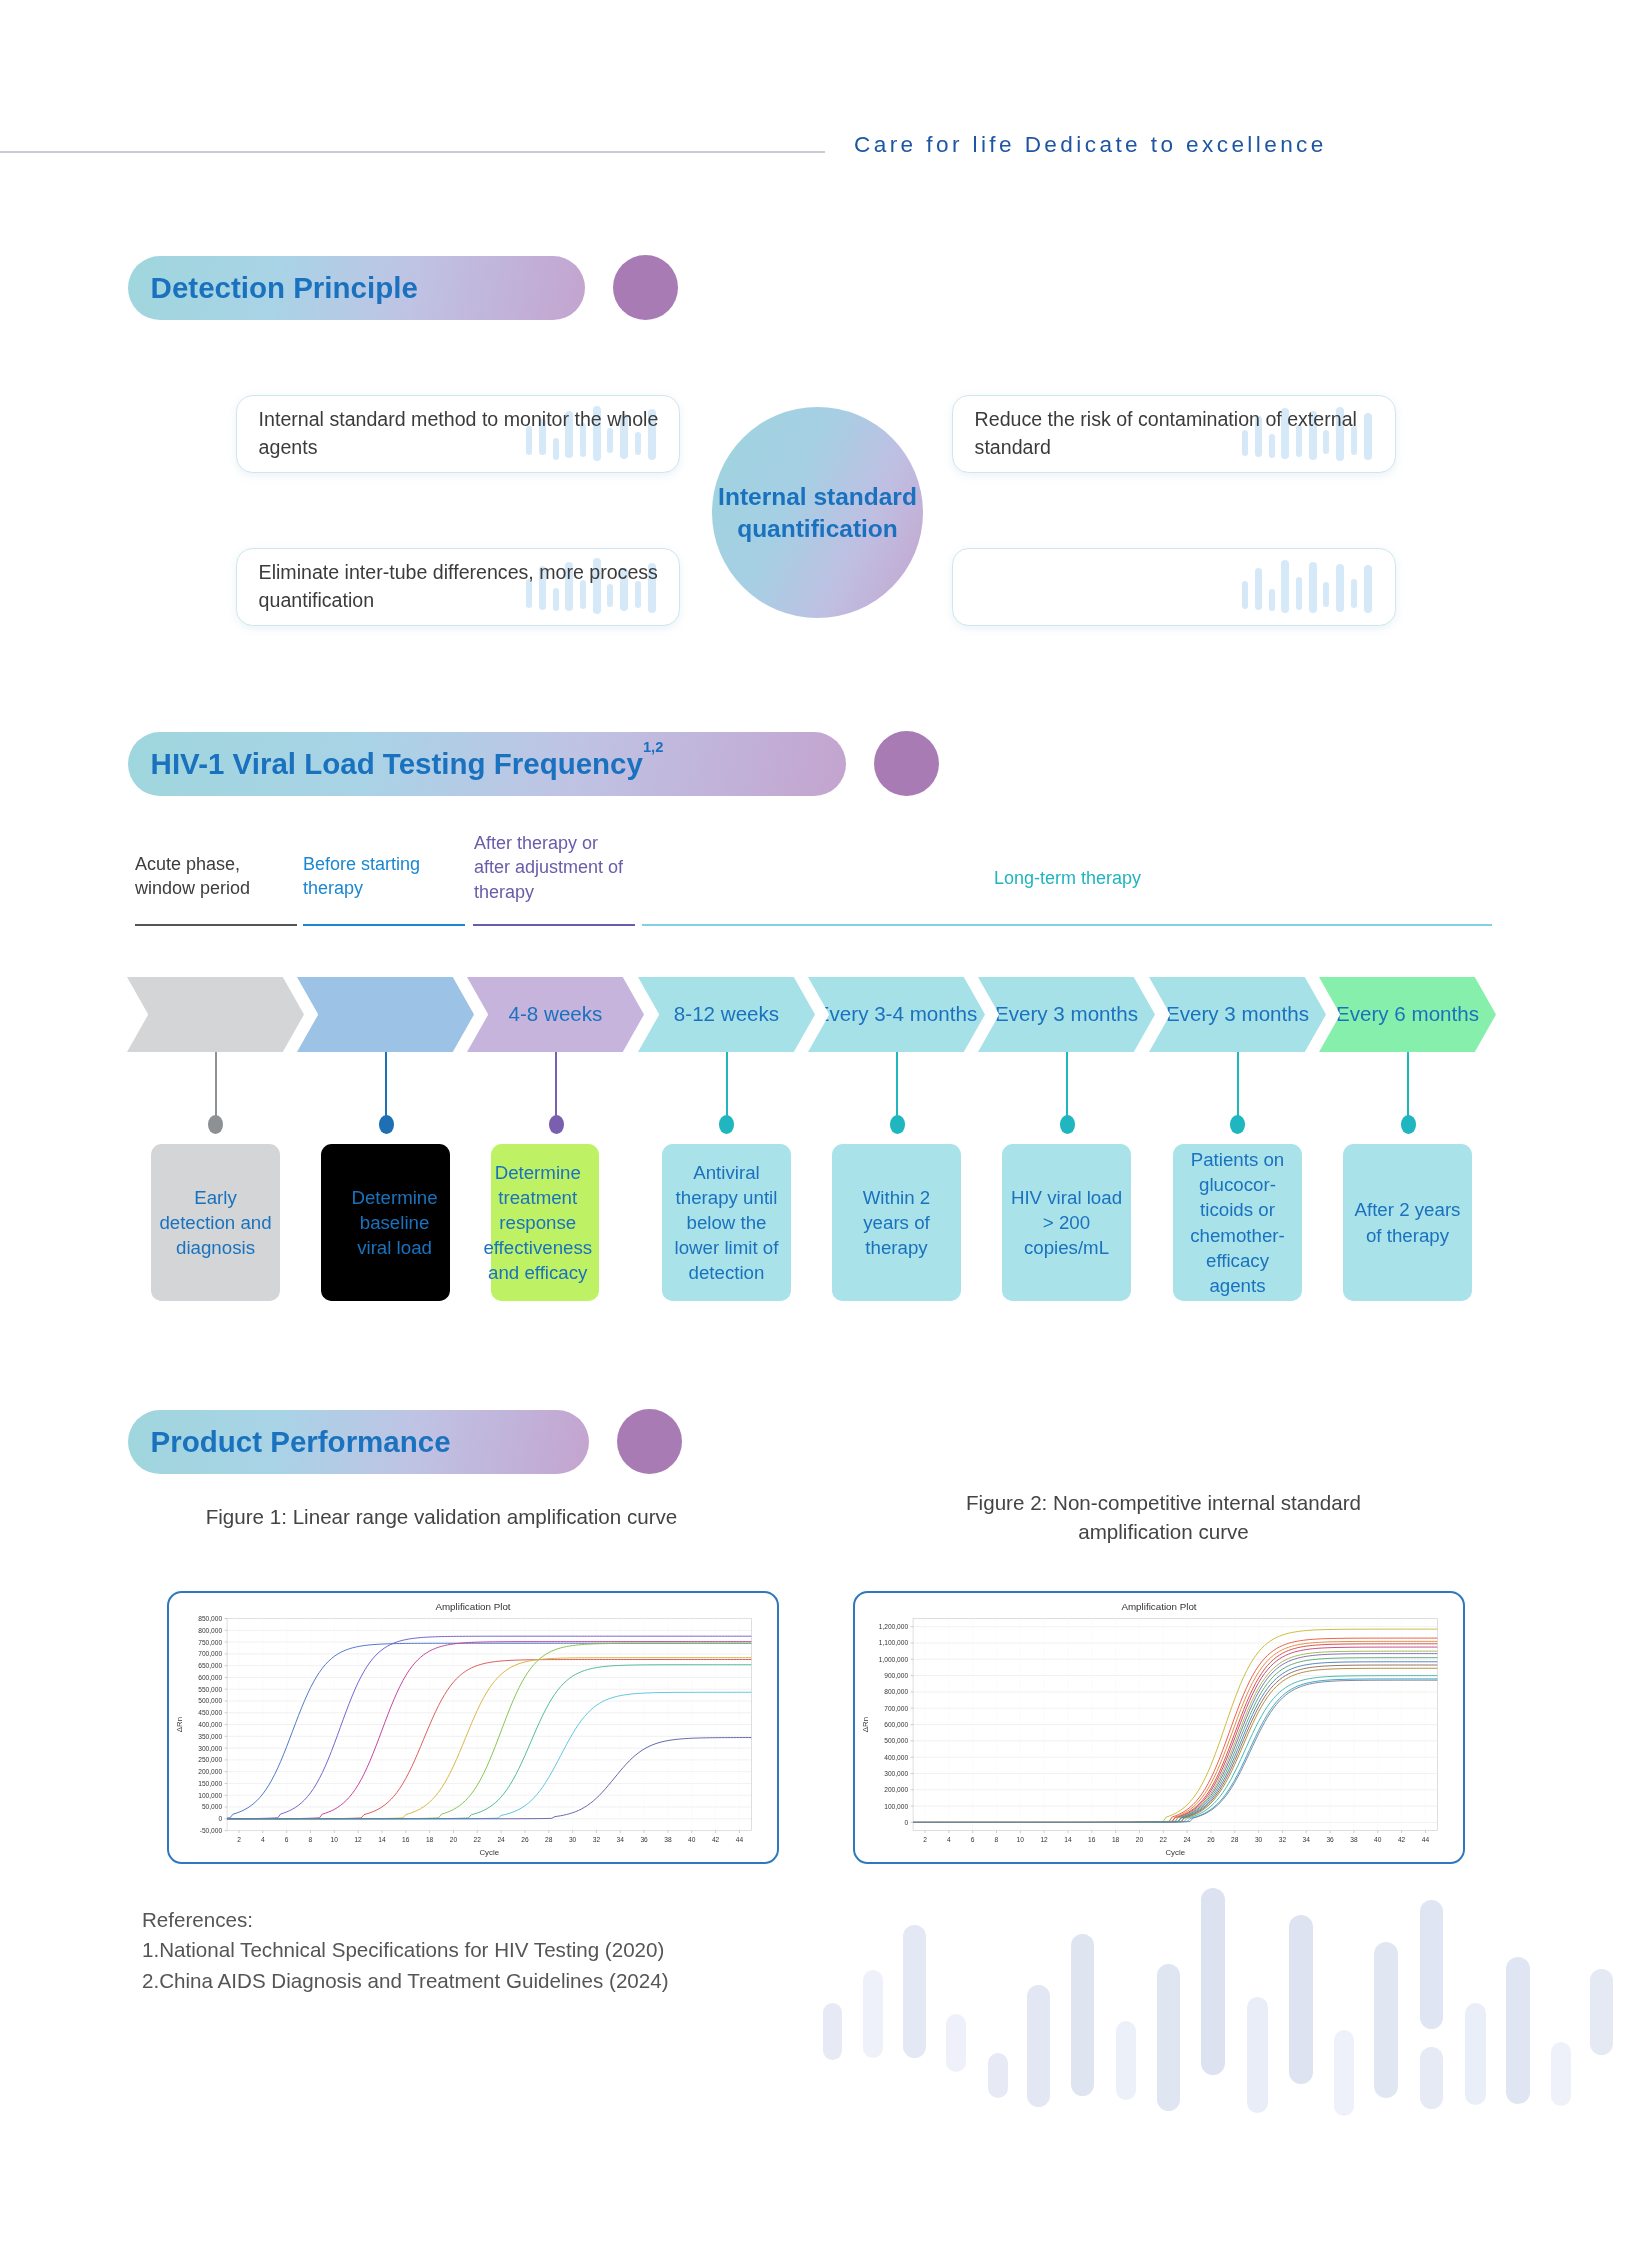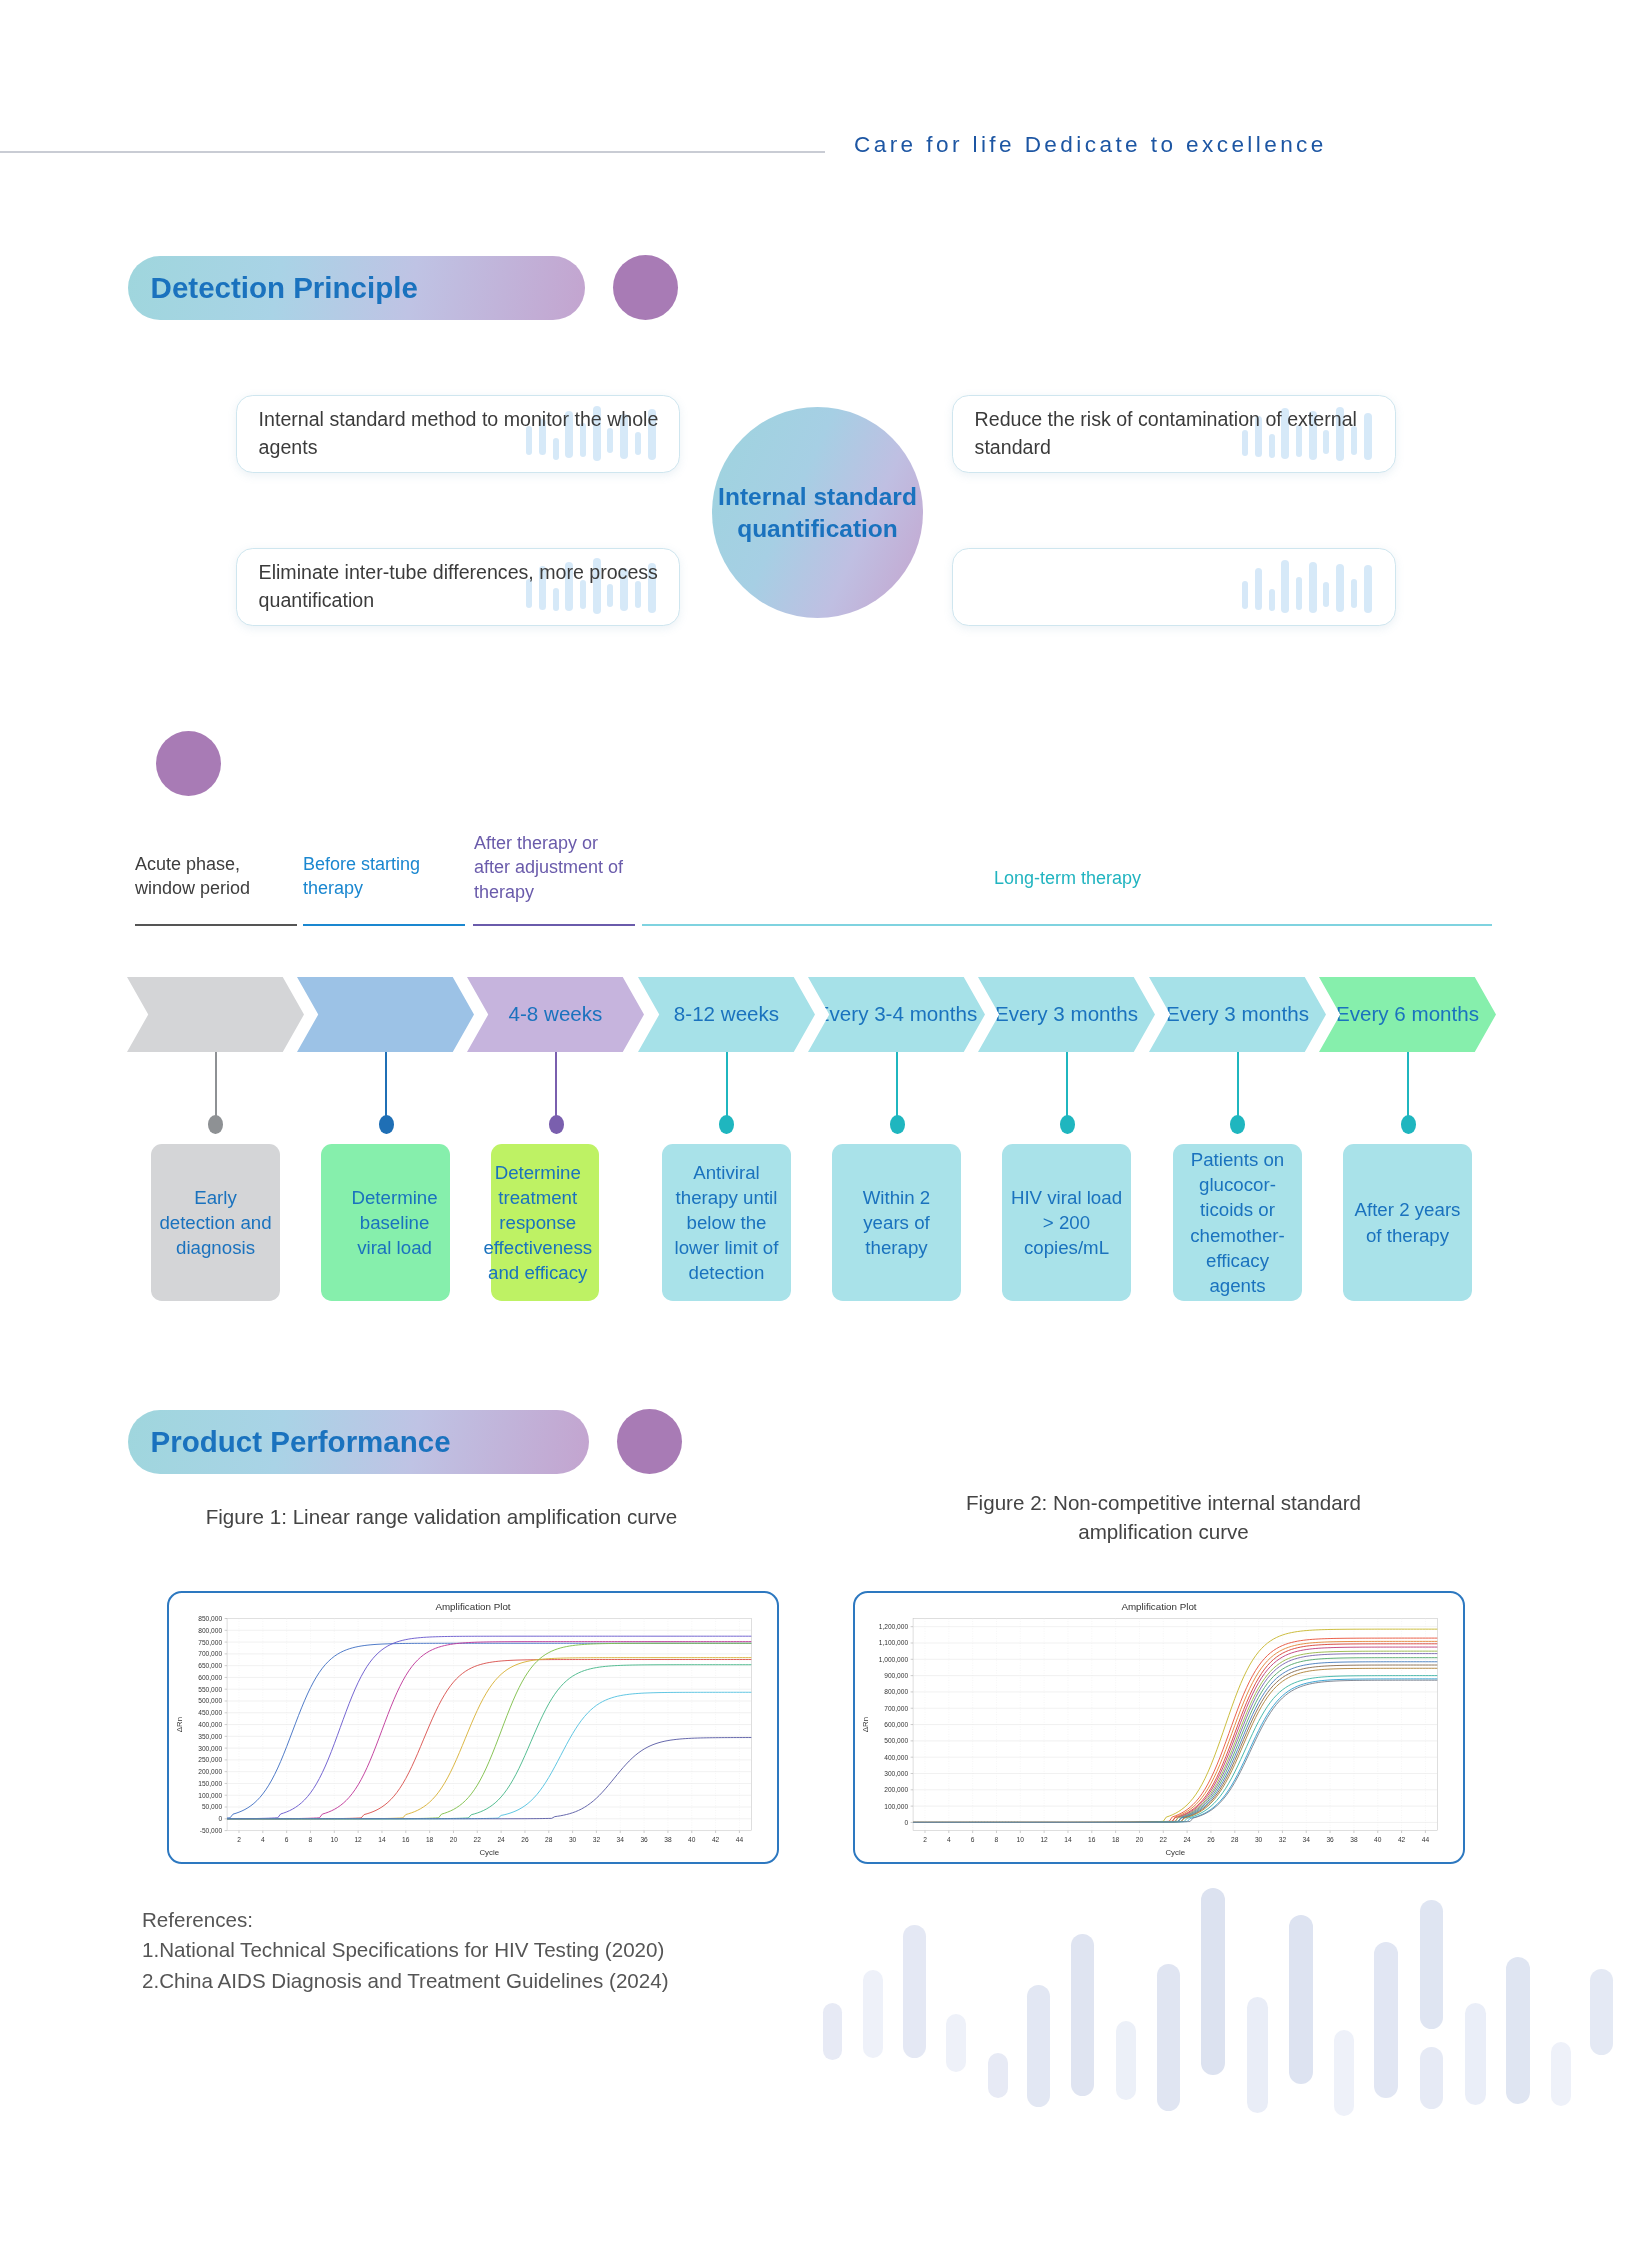--- a/index.html
+++ b/index.html
@@ -170,20 +170,23 @@
   </div>
 </div>
 
 <div class="center-circle" style="left:712px;top:407px;">
   <span>Internal
 standard
 quantification</span>
 </div>
 
 <div class="pill-wrap" style="left:128px;top:731px;">
+  <div class="pill" style="width:718px;">
+    <div class="pill-text"><span>HIV-1 Viral Load Testing Frequency</span><sup>1,2</sup></div>
+  </div>
   <div class="pill-dot"></div>
 </div>
 
 <div class="phase-label" style="left:135px;top:852px;width:147px;color:#3d3d3d;">Acute phase,
 window period</div>
 <div class="phase-label" style="left:303px;top:852px;width:147px;color:#1a87d0;">Before starting
 therapy</div>
 <div class="phase-label" style="left:474px;top:831px;width:162px;color:#6a5bab;">After therapy or
 after adjustment
 of therapy</div>
@@ -238,21 +241,21 @@
 <div class="stem" style="left:1066px;top:1052px;height:74px;background:#1fb6bf;"></div>
 <div class="stem-dot" style="left:1060px;top:1115px;background:#1fb6bf;"></div>
 <div class="stem" style="left:1237px;top:1052px;height:74px;background:#1fb6bf;"></div>
 <div class="stem-dot" style="left:1230px;top:1115px;background:#1fb6bf;"></div>
 <div class="stem" style="left:1407px;top:1052px;height:74px;background:#1fb6bf;"></div>
 <div class="stem-dot" style="left:1401px;top:1115px;background:#1fb6bf;"></div>
 
 <div class="card" style="left:151px;top:1144px;width:129px;height:157px;background:#d4d5d7;">
     <span>Early detection and diagnosis</span>
   </div>
-<div class="card" style="left:321px;top:1144px;width:129px;height:157px;background:#86efac;padding-left:25px;">
+<div class="card" style="left:321px;top:1144px;width:129px;height:157px;background:#000000;padding-left:25px;">
     <span>Determine baseline viral load</span>
   </div>
 <div class="card" style="left:491px;top:1144px;width:108px;height:157px;background:#bef264;justify-content:flex-end;">
     <span>Determine treatment response effectiveness and efficacy</span>
   </div>
 <div class="card" style="left:662px;top:1144px;width:129px;height:157px;background:#a9e2e9;">
     <span>Antiviral therapy until below the lower limit of detection</span>
   </div>
 <div class="card" style="left:832px;top:1144px;width:129px;height:157px;background:#a9e2e9;">
     <span>Within 2 years of therapy</span>

